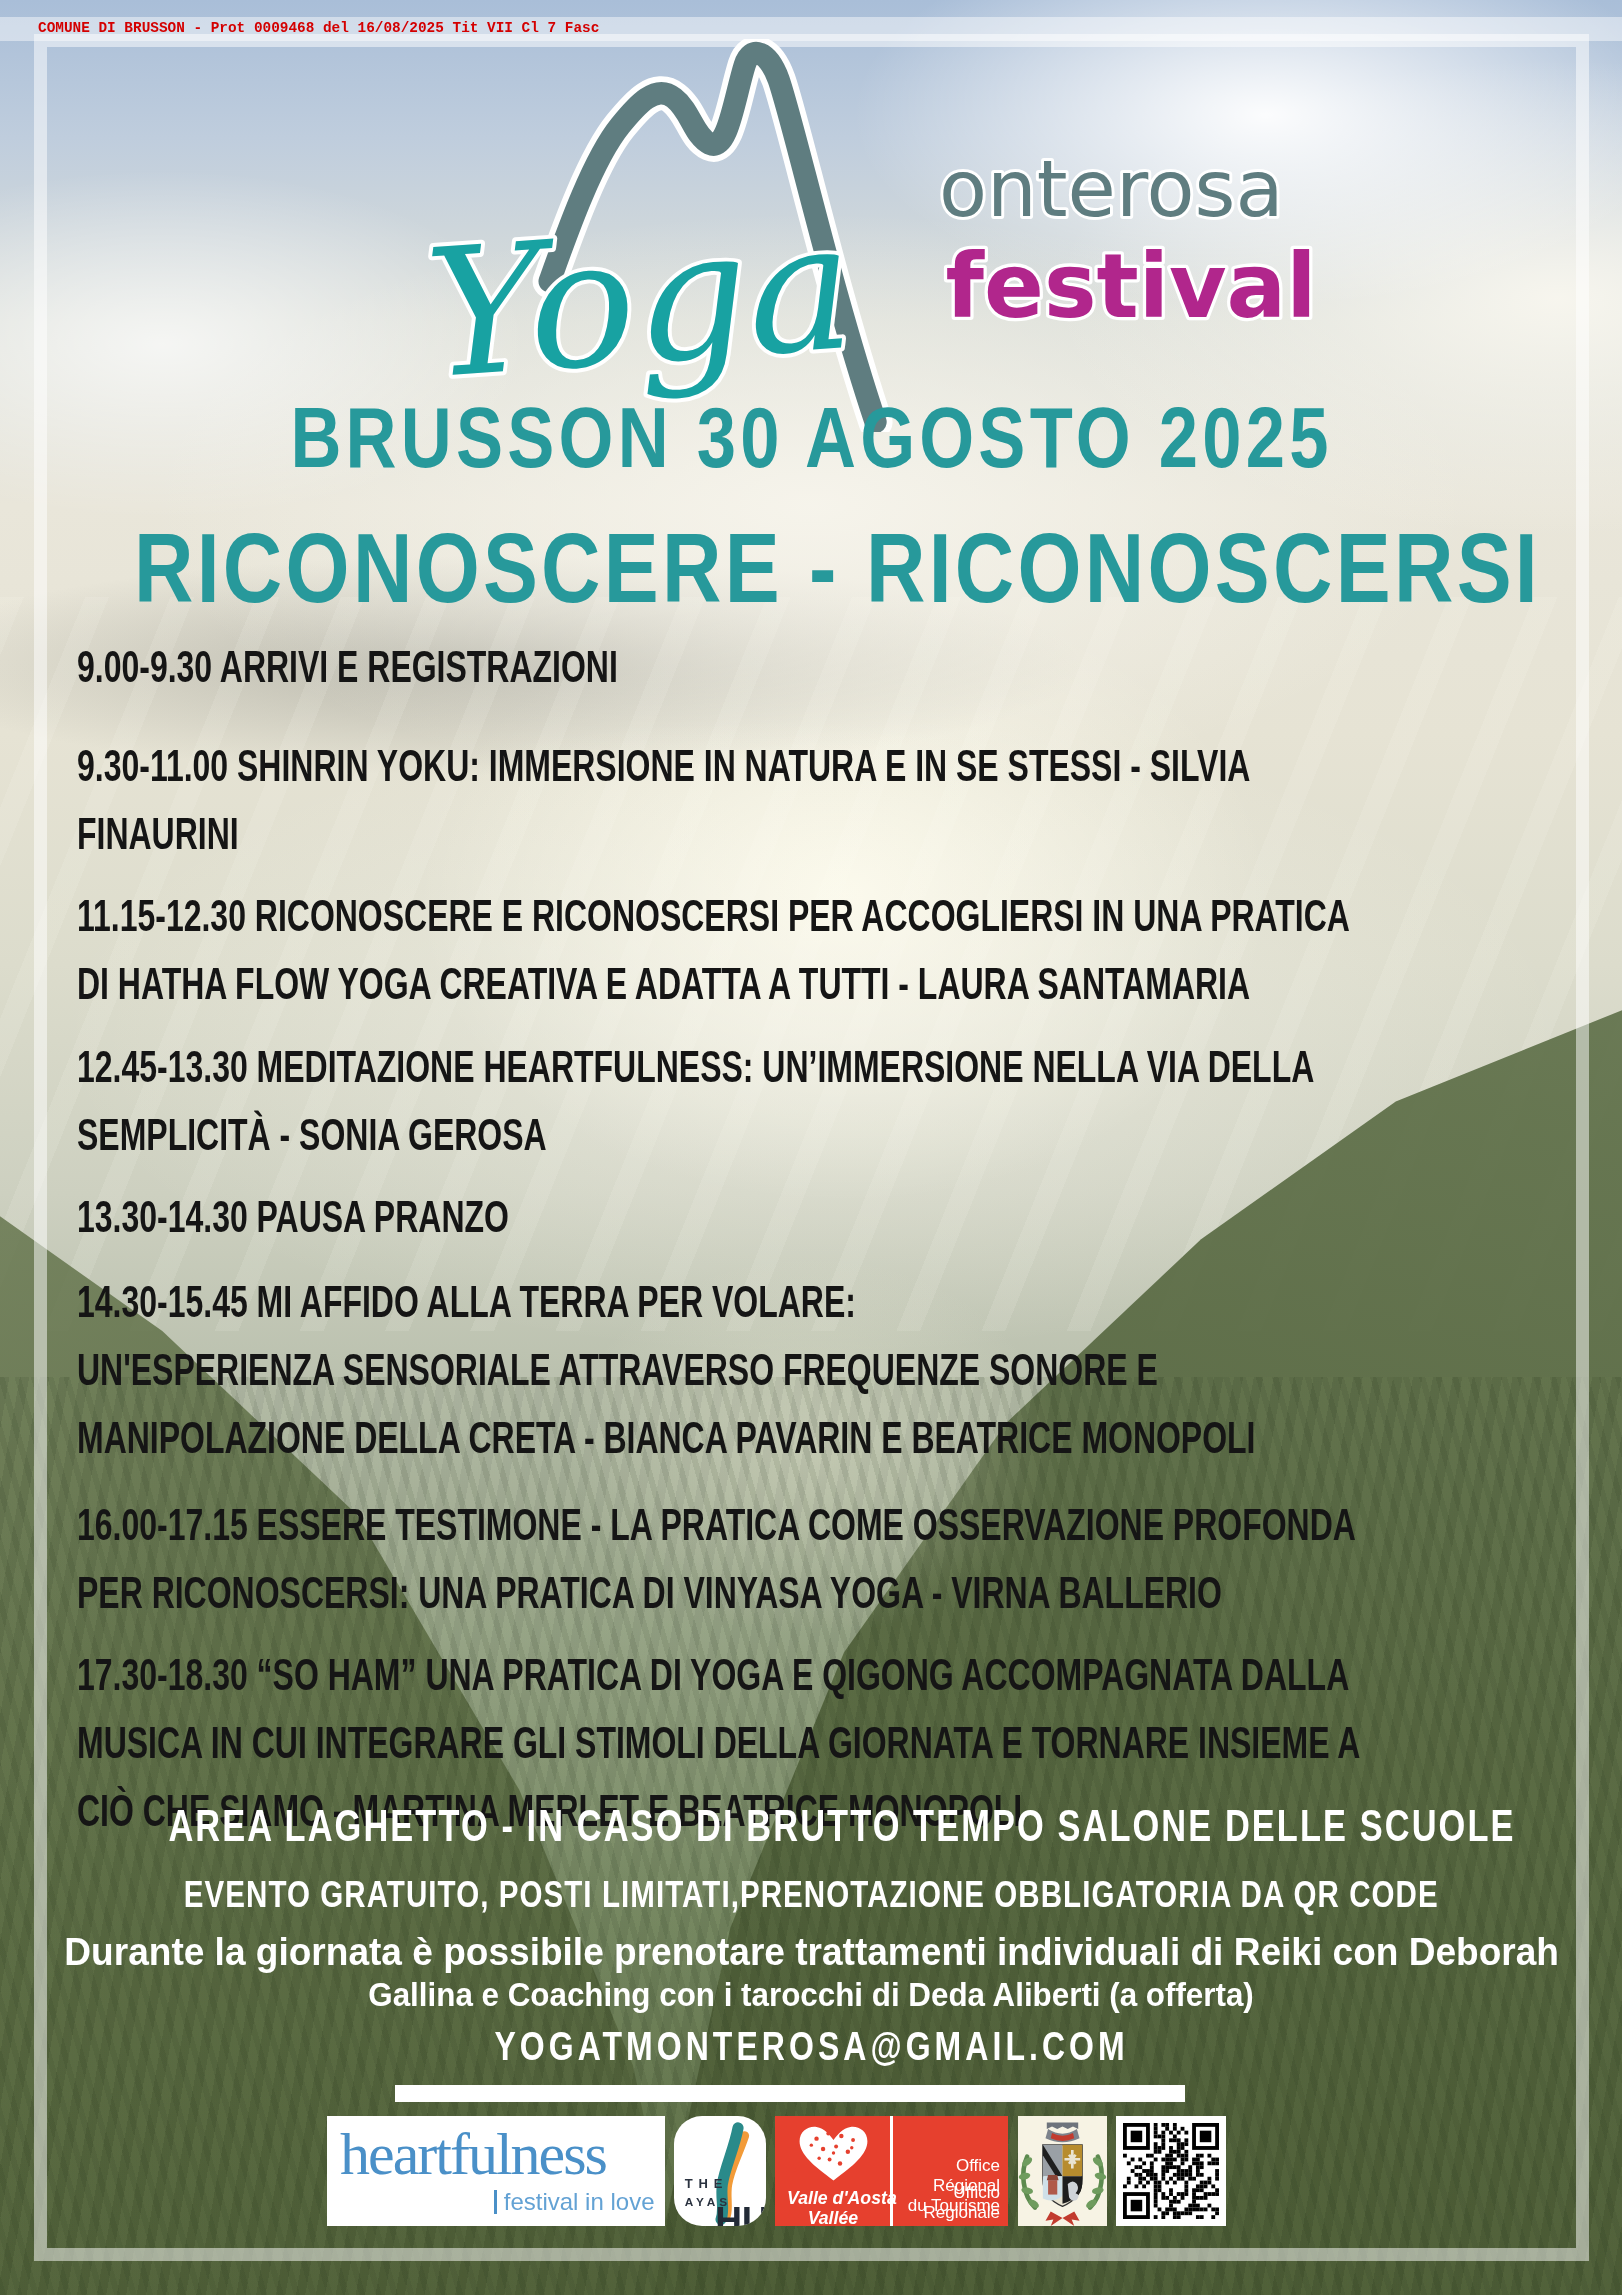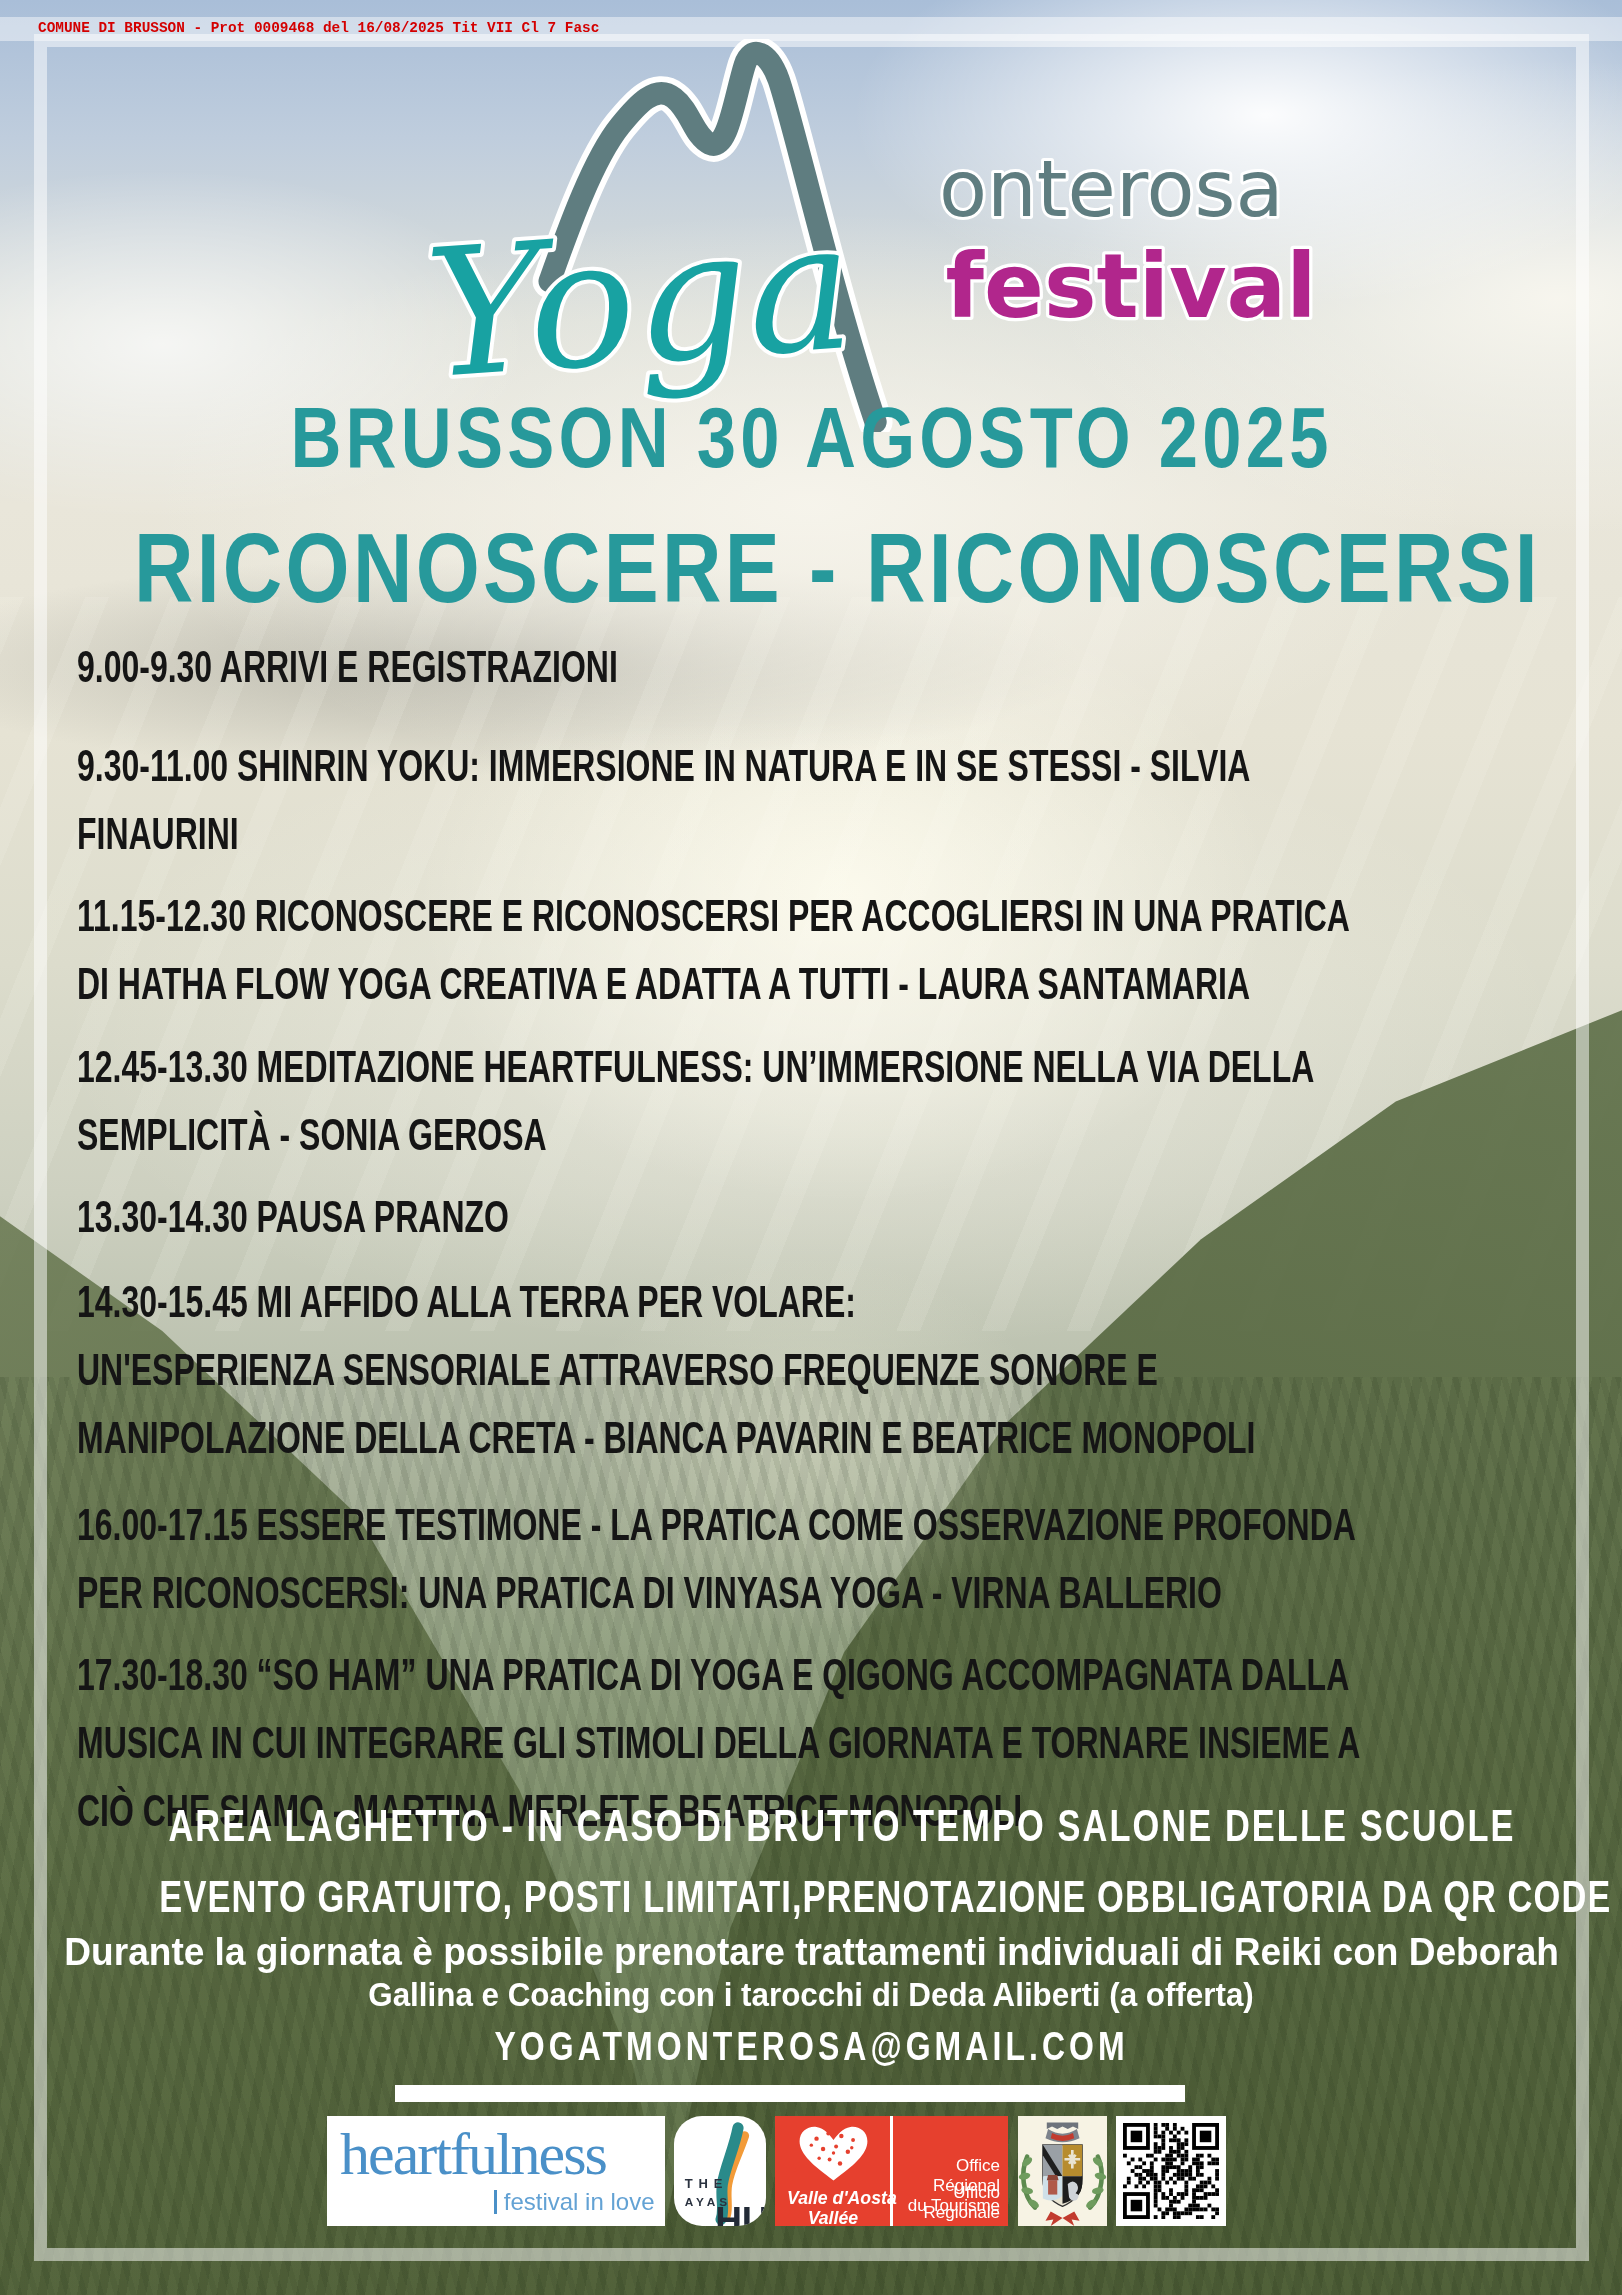--- a/index.html
+++ b/index.html
@@ -51,21 +51,21 @@
   .main-title > span{transform:scaleX(.84);}
 
   
   .sched{position:absolute;left:77px;transform-origin:0 0;transform:scale(.78,1.08);
     font-weight:700;font-size:41px;line-height:63px;color:#151515;white-space:nowrap;}
 
   
   .white-line{color:#ffffff;font-weight:700;}
   .venue{top:1801px;font-size:43px;letter-spacing:2.6px;}
   .venue > span{transform:scale(.8,1.05);}
-  .free-event{top:1873px;font-size:42px;letter-spacing:1.3px;}
+  .free-event{top:1873px;font-size:36px;letter-spacing:1.3px;}
   .free-event > span{transform:scale(.82,1.05);}
   .booking1{top:1930px;font-size:39px;}
   .booking1 > span{transform:scale(.95,1);}
   .booking2{top:1976px;font-size:33px;}
   .booking2 > span{transform:scale(.95,1);}
   .email{top:2023px;font-size:41px;letter-spacing:5.2px;}
   .email > span{transform:scale(.78,1);}
 
   .white-bar{position:absolute;left:395px;top:2085px;width:790px;height:17px;background:#ffffff;}
 

